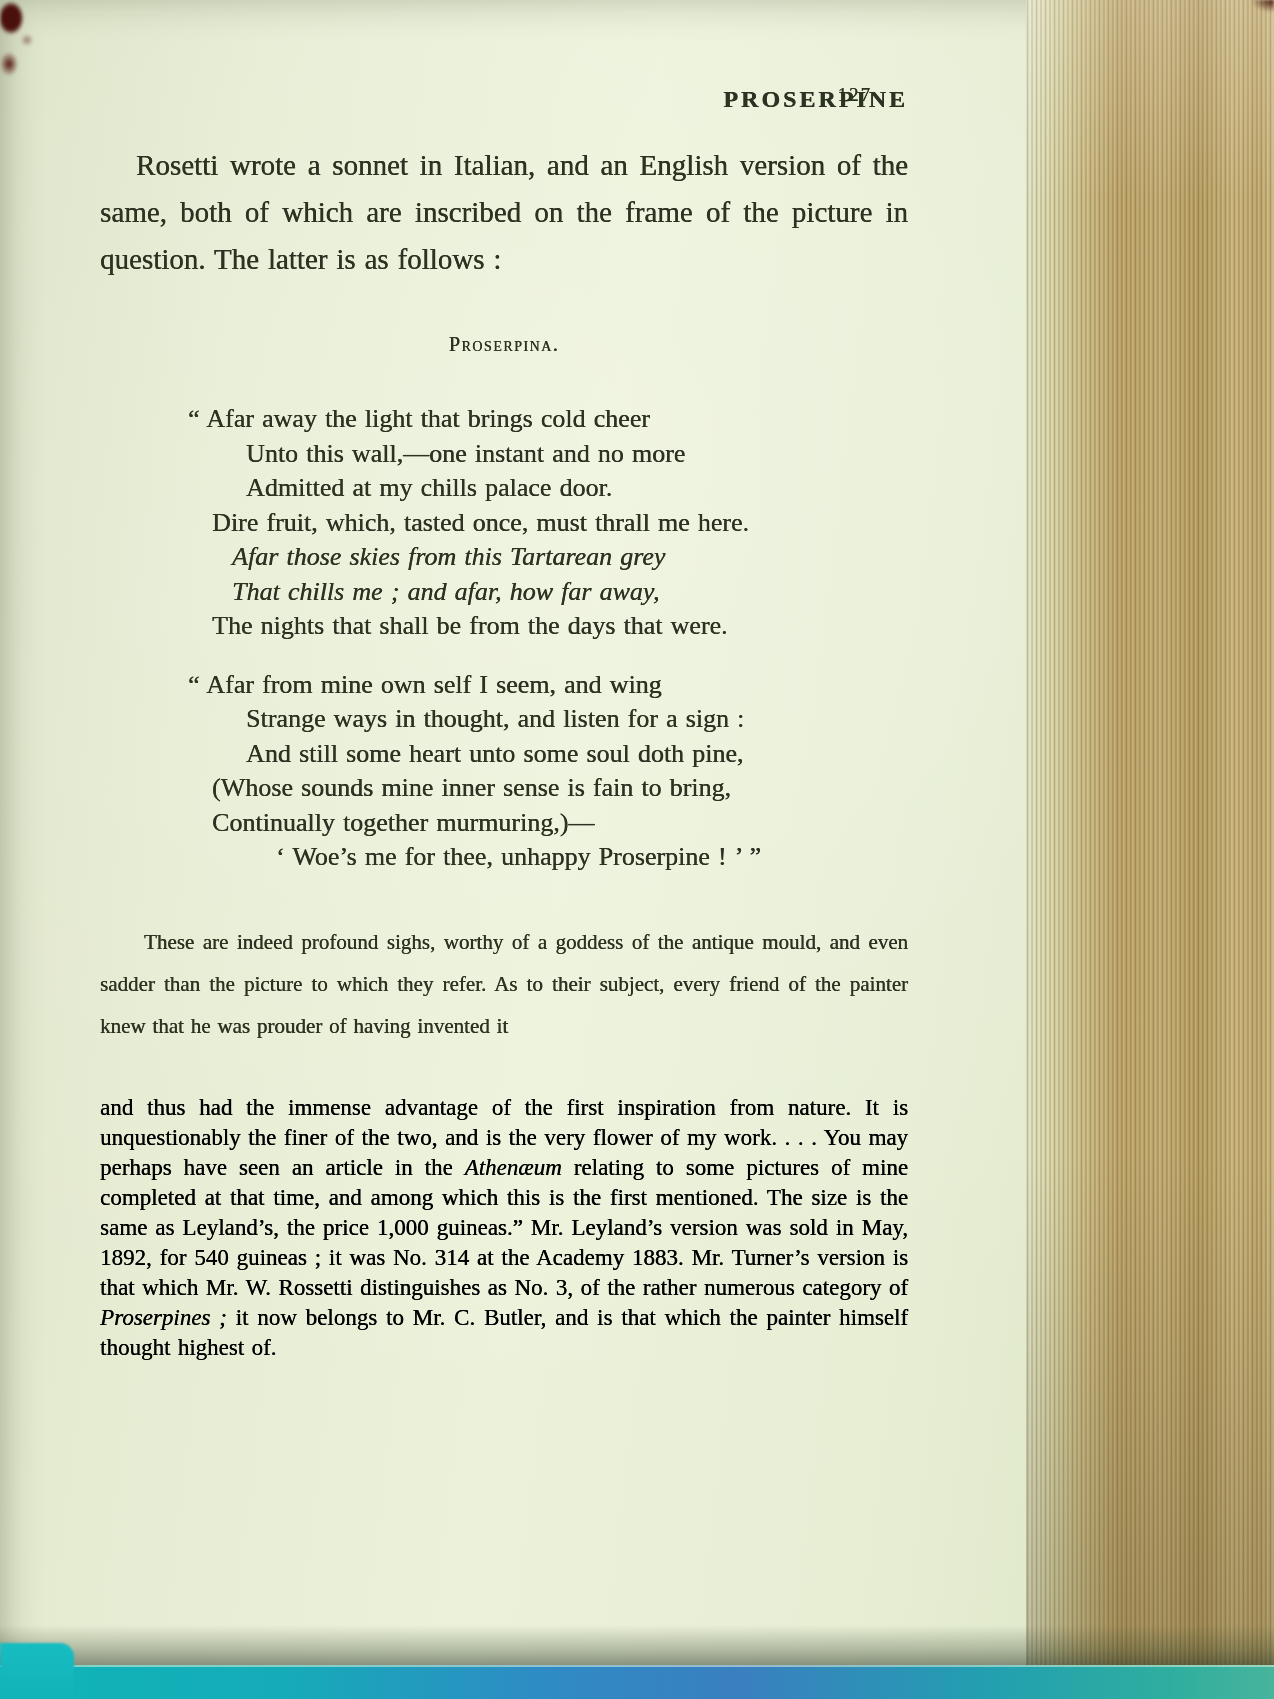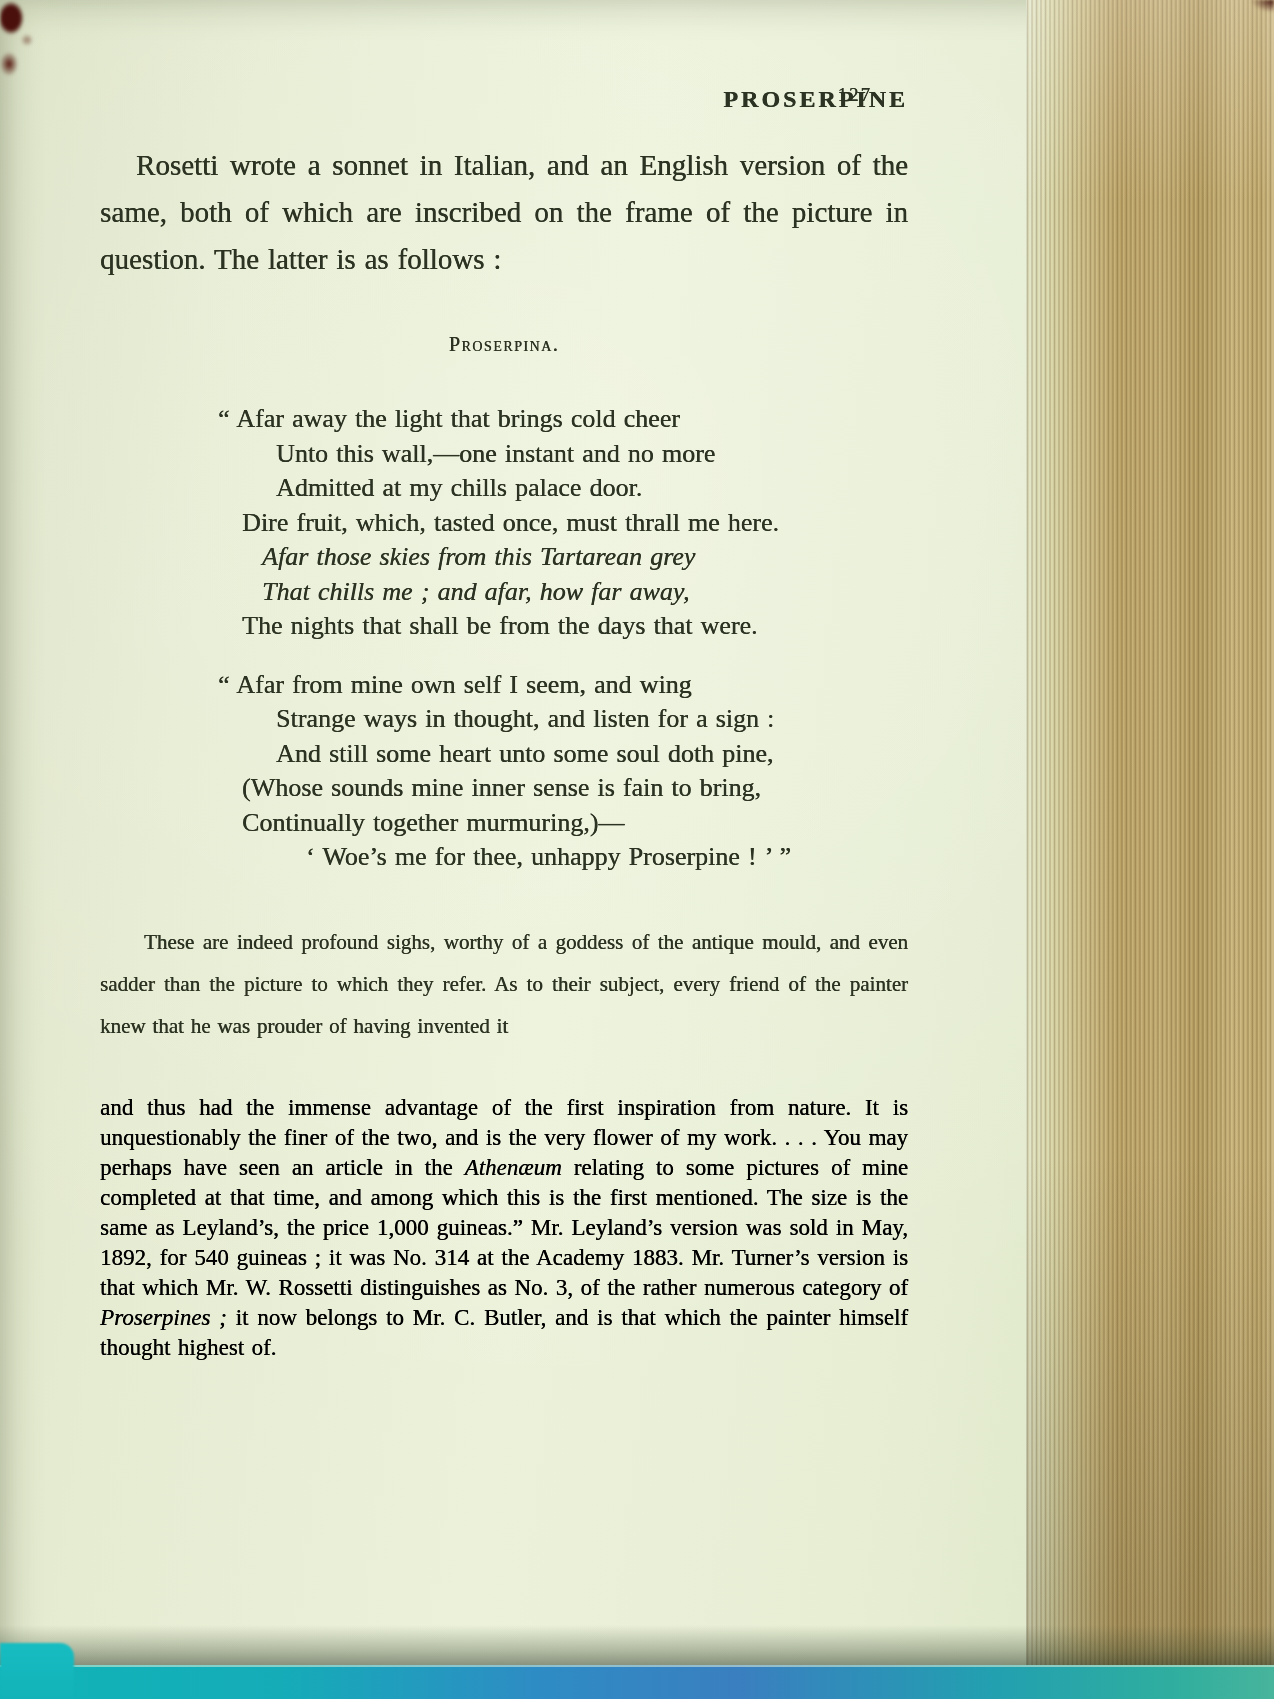--- a/index.html
+++ b/index.html
@@ -156,21 +156,21 @@
     margin: 50px 0 0 0;
     text-align: center;
     font-size: 20px;
     font-weight: 400;
     font-variant: small-caps;
     letter-spacing: 1.5px;
   }
 
   .poem {
     margin-top: 46px;
-    margin-left: 118px;
+    margin-left: 88px;
     font-size: 26px;
   }
   .pline {
     line-height: 34.5px;
     white-space: nowrap;
   }
   .stanza.s2 { margin-top: 24px; }
   .in0 { margin-left: 0; }
   .in1 { margin-left: 24px; }
   .in2 { margin-left: 44px; font-style: italic; }

